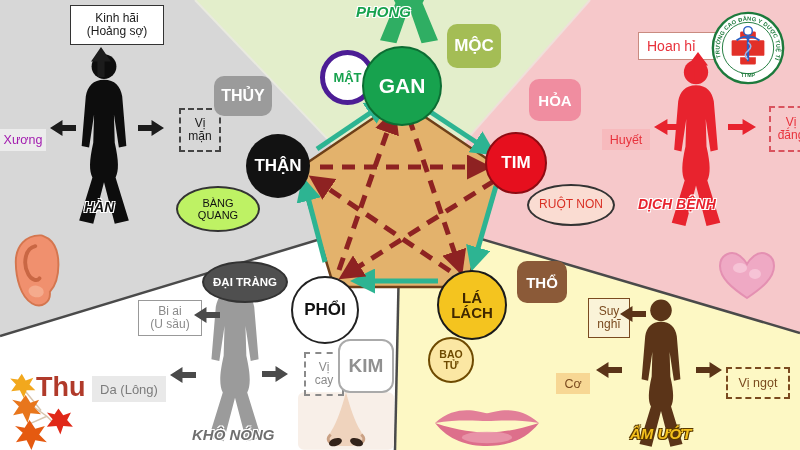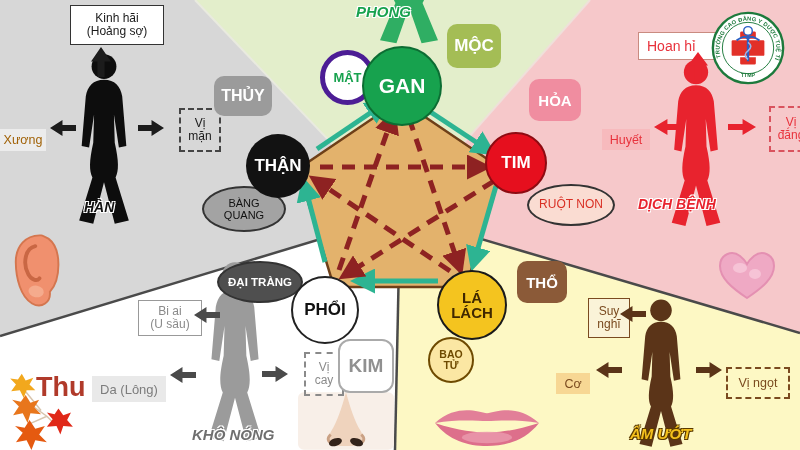--- a/index.html
+++ b/index.html
@@ -137,30 +137,30 @@
       <path d="M56 42 L61 49 L69 46 L65 54 L71 61 L61 60 L58 69 L54 60 L44 61 L50 53 L44 46 L52 48 Z" fill="#e02818"></path>
     </g>
   </svg>
   <div class="tag" style="left:36px;top:360px;font-size:27px;color:#b03a2a;font-weight:bold">Thu</div>
 
   <div class="box" style="left:58px;top:5px;width:92px;height:38px;font-size:12px;color:#1a1a1a">
     <div>Kinh hãi</div>
     <div>(Hoảng sợ)</div>
   </div>
   <div class="ar ar-u" style="left:91px;top:47px;width:20px;height:30px;background:#1c1c1c"></div>
-  <div class="tag" style="left:0px;top:117px;width:46px;height:22px;background:#ececec;font-size:12.5px;color:#a16207">Xương</div>
+  <div class="tag" style="left:0px;top:117px;width:46px;height:22px;background:#ececec;font-size:12.5px;color:#a21caf">Xương</div>
   <div class="ar ar-l" style="left:50px;top:120px;width:26px;height:16px;background:#1c1c1c"></div>
   <div class="ar ar-r" style="left:138px;top:120px;width:26px;height:16px;background:#1c1c1c"></div>
   <div class="box dashedbox" style="left:167px;top:108px;width:38px;height:40px;font-size:12px;color:#1a1a1a;border-color:#444">
     <div>Vị</div>
     <div>mặn</div>
   </div>
   <div class="climate outline-w" style="left:84px;top:199px;font-size:14px;color:#111">HÀN</div>
   <div class="badge" style="left:214px;top:76px;width:58px;height:40px;background:#9b9b9b;font-size:16px">THỦY</div>
-  <div class="ellipse" style="left:202px;top:186px;width:80px;height:42px;background:#a3a3a3;border:2px solid #333;font-size:11px;color:#111">
+  <div class="ellipse" style="left:176px;top:186px;width:80px;height:42px;background:#bef264;border:2px solid #333;font-size:11px;color:#111">
     <div>BÀNG</div>
     <div>QUANG</div>
   </div>
 
   <div class="climate outline-w" style="left:356px;top:3px;font-size:15px;color:#17a24e">PHONG</div>
   <div class="badge" style="left:447px;top:24px;width:54px;height:44px;background:#a4bd55;font-size:17px">MỘC</div>
   <div class="circle" style="left:320px;top:50px;width:45px;height:45px;background:#fff;border:5px solid #4c1d95;font-size:13px;color:#17a24e">MẬT</div>
 
   <div class="tag" style="left:638px;top:20px;width:104px;height:28px;background:#fff;border:1.5px solid #c98b80;font-size:14px;color:#e8323c;justify-content:flex-start;padding-left:8px;box-sizing:border-box">Hoan hỉ</div>
   <div class="ar ar-u" style="left:688px;top:52px;width:20px;height:28px;background:#e8232e"></div>
@@ -198,21 +198,21 @@
   <div class="ar ar-l" style="left:194px;top:307px;width:26px;height:16px;background:#4a4a4a"></div>
   <div class="tag" style="left:92px;top:364px;width:74px;height:26px;background:#e9e9e9;font-size:13px;color:#7c7c7c">Da (Lông)</div>
   <div class="ar ar-l" style="left:170px;top:367px;width:26px;height:16px;background:#4a4a4a"></div>
   <div class="ar ar-r" style="left:262px;top:366px;width:26px;height:16px;background:#4a4a4a"></div>
   <div class="box dashedbox" style="left:292px;top:352px;width:36px;height:40px;border-color:#8a8a8a;font-size:12px;color:#8a8a8a">
     <div>Vị</div>
     <div>cay</div>
   </div>
   <div class="climate outline-w" style="left:192px;top:426px;font-size:15px;color:#6f6f6f">KHÔ NÓNG</div>
   <div class="badge" style="left:338px;top:339px;width:52px;height:50px;background:#fff;border:2px solid #aaa;border-radius:12px;font-size:19px;color:#909090">KIM</div>
-  <div class="ellipse" style="left:217px;top:261px;width:82px;height:38px;background:#4f4f4f;border:2px solid #333;font-size:11.5px;font-weight:bold;color:#fff">ĐẠI TRÀNG</div>
+  <div class="ellipse" style="left:202px;top:261px;width:82px;height:38px;background:#4f4f4f;border:2px solid #333;font-size:11.5px;font-weight:bold;color:#fff">ĐẠI TRÀNG</div>
 
   <div class="box" style="left:576px;top:298px;width:40px;height:38px;background:#faf3d8;border-color:#7a4a1f;font-size:12px;color:#7a4a1f">
     <div>Suy</div>
     <div>nghĩ</div>
   </div>
   <div class="ar ar-l" style="left:620px;top:306px;width:26px;height:16px;background:#5b3418"></div>
   <div class="tag" style="left:556px;top:361px;width:34px;height:21px;background:#f7d794;font-size:12.5px;color:#7a4a1f">Cơ</div>
   <div class="ar ar-l" style="left:596px;top:362px;width:26px;height:16px;background:#5b3418"></div>
   <div class="ar ar-r" style="left:696px;top:362px;width:26px;height:16px;background:#5b3418"></div>
   <div class="tag dashedbox" style="left:726px;top:355px;width:60px;height:28px;border:2px dashed #7a4a1f;font-size:12.5px;color:#7a4a1f">Vị ngọt</div>

